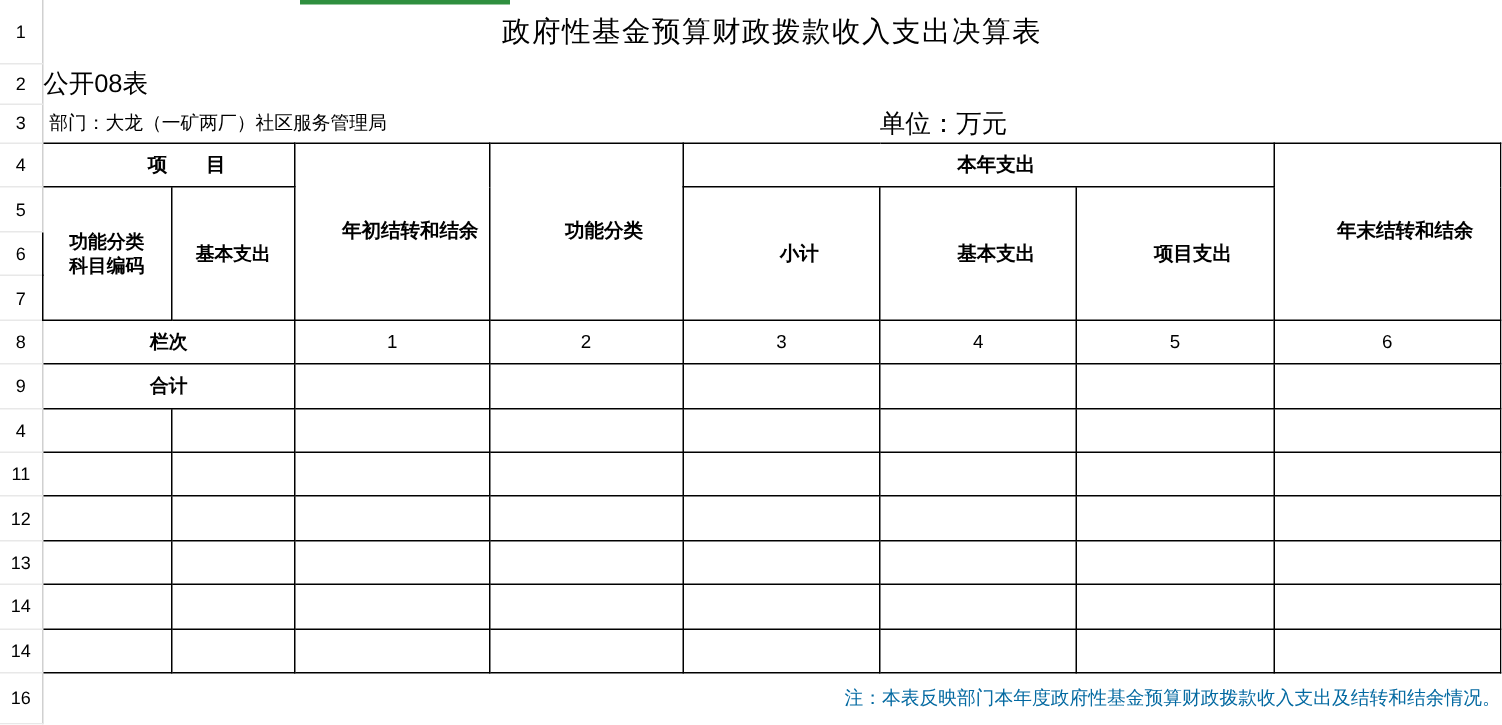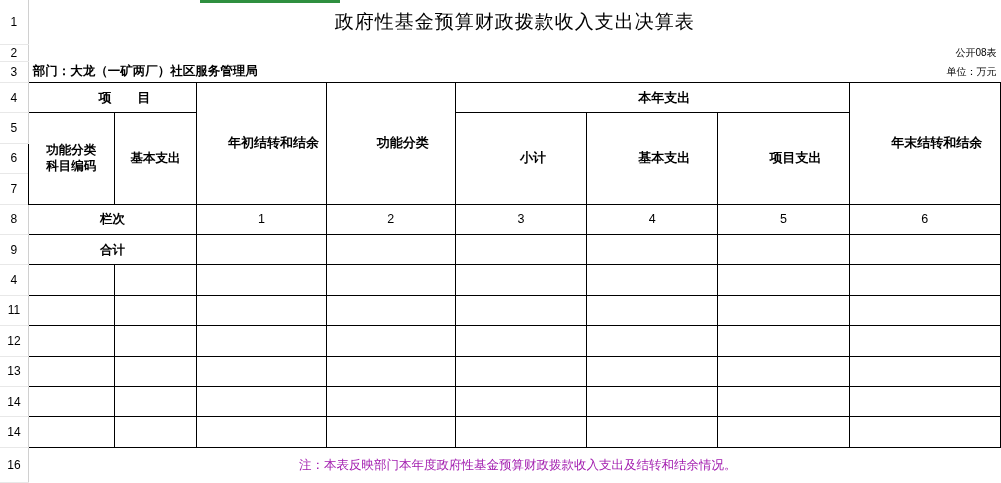--- a/index.html
+++ b/index.html
@@ -52,28 +52,27 @@
     text-align: center;
   }
   .title {
     font-size: 19px;
     font-weight: normal;
     text-align: center;
     letter-spacing: 1px;
     color: #000;
   }
   .smallright {
-    font-size: 10px;
-    text-align: right;
-    padding-right: 4px;
+    font-size: 17px;
+    padding-right: 20px;
     color: #000;
   }
   .deptline {
     font-size: 12.5px;
-    font-weight: bold;
+    font-weight: normal;
     text-align: left;
     padding-left: 4px;
     color: #000;
   }
   .hdr {
     font-size: 13px;
     font-weight: bold;
     color: #000;
     line-height: 1.25;
     margin-left: 24px;
@@ -83,23 +82,23 @@
     font-weight: bold;
     color: #000;
     line-height: 1.3;
   }
   .num {
     font-size: 12.5px;
     color: #000;
   }
   .note {
     font-size: 12.5px;
-    text-align: center;
+    text-align: right;
     padding-left: 6px;
-    color: #a21caf;
+    color: #0369a1;
     font-family: Liberation Serif, serif;
   }
   
   .selstrip {
     position: absolute;
     left: 200px;
     top: 0px;
     width: 140px;
     height: 3px;
     background: #2f8f3f;

